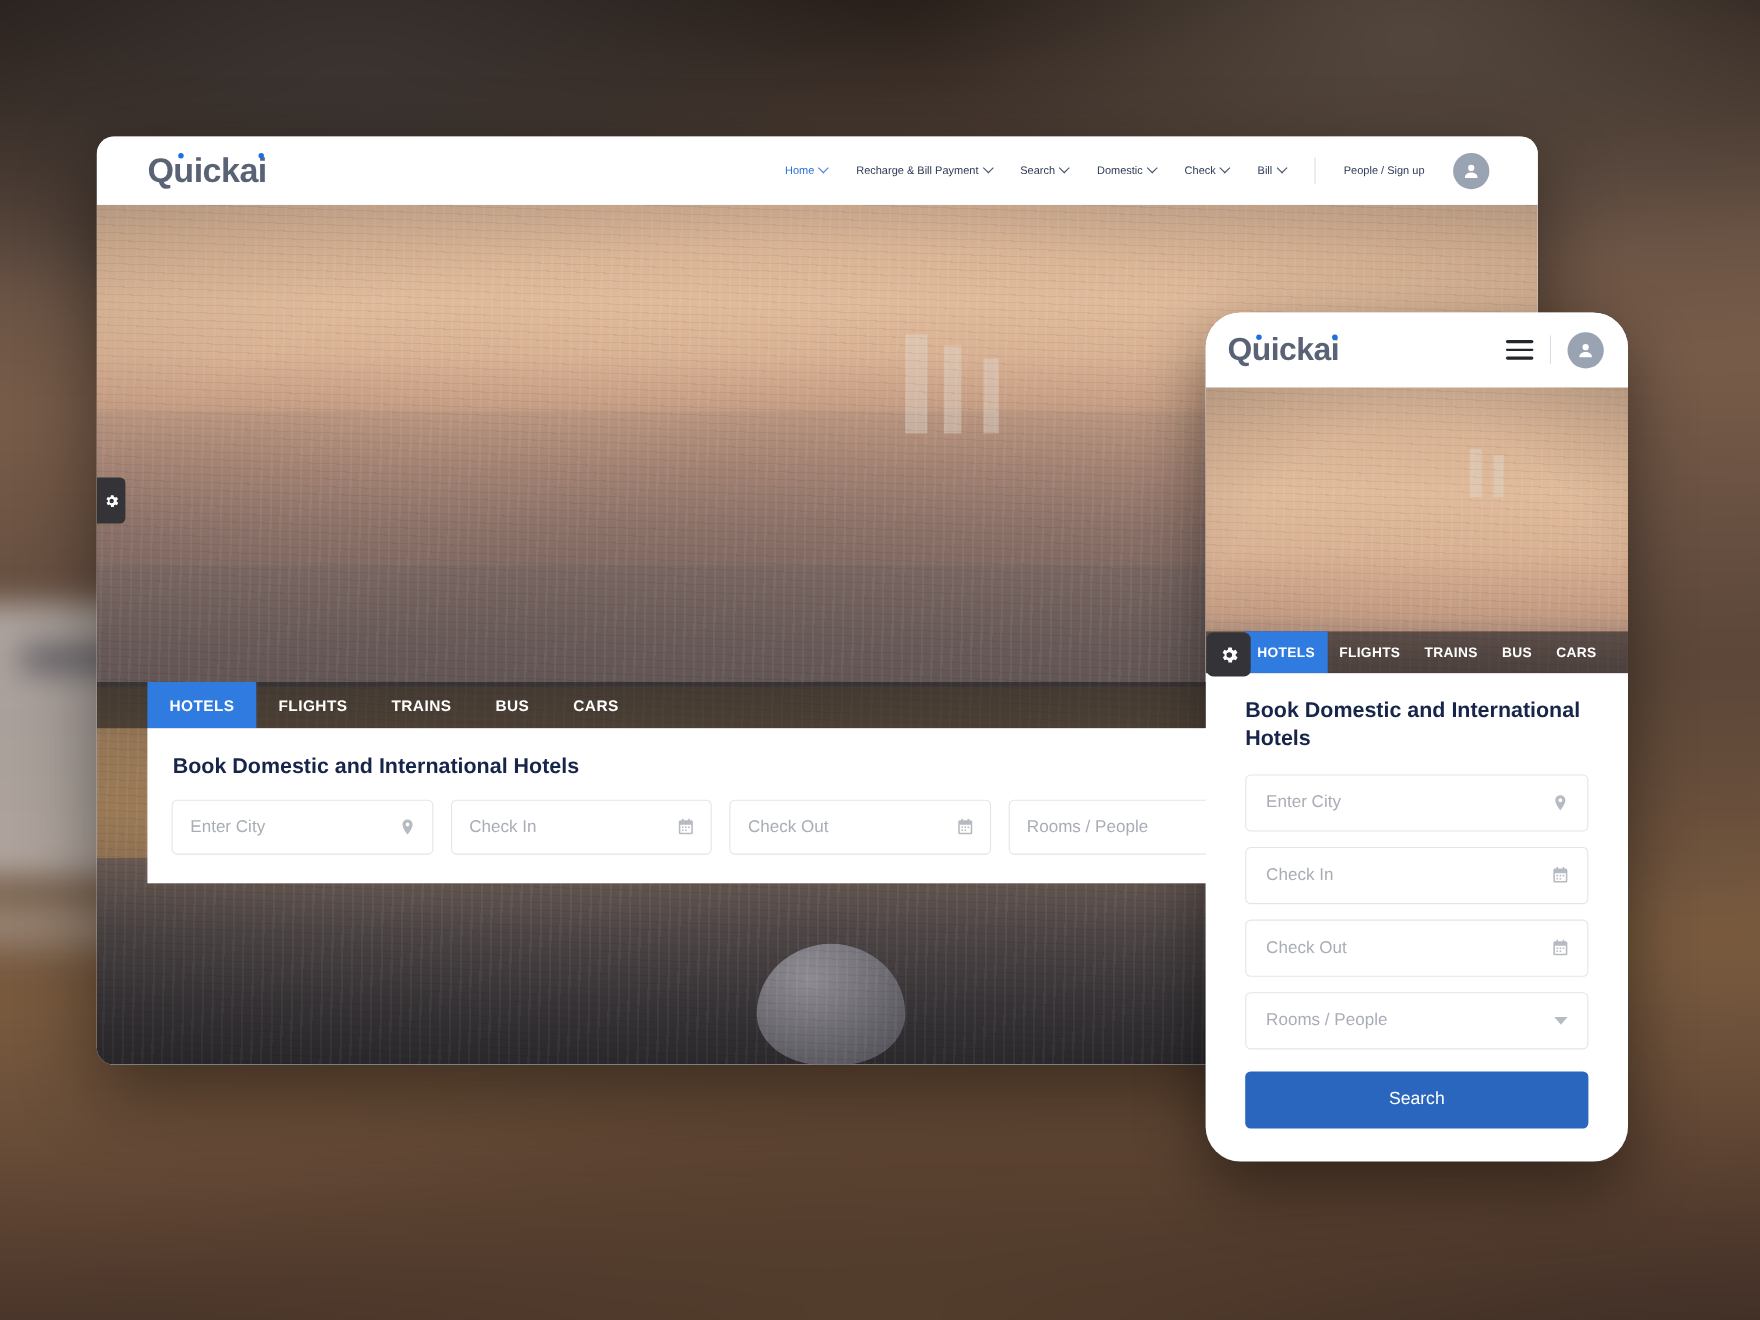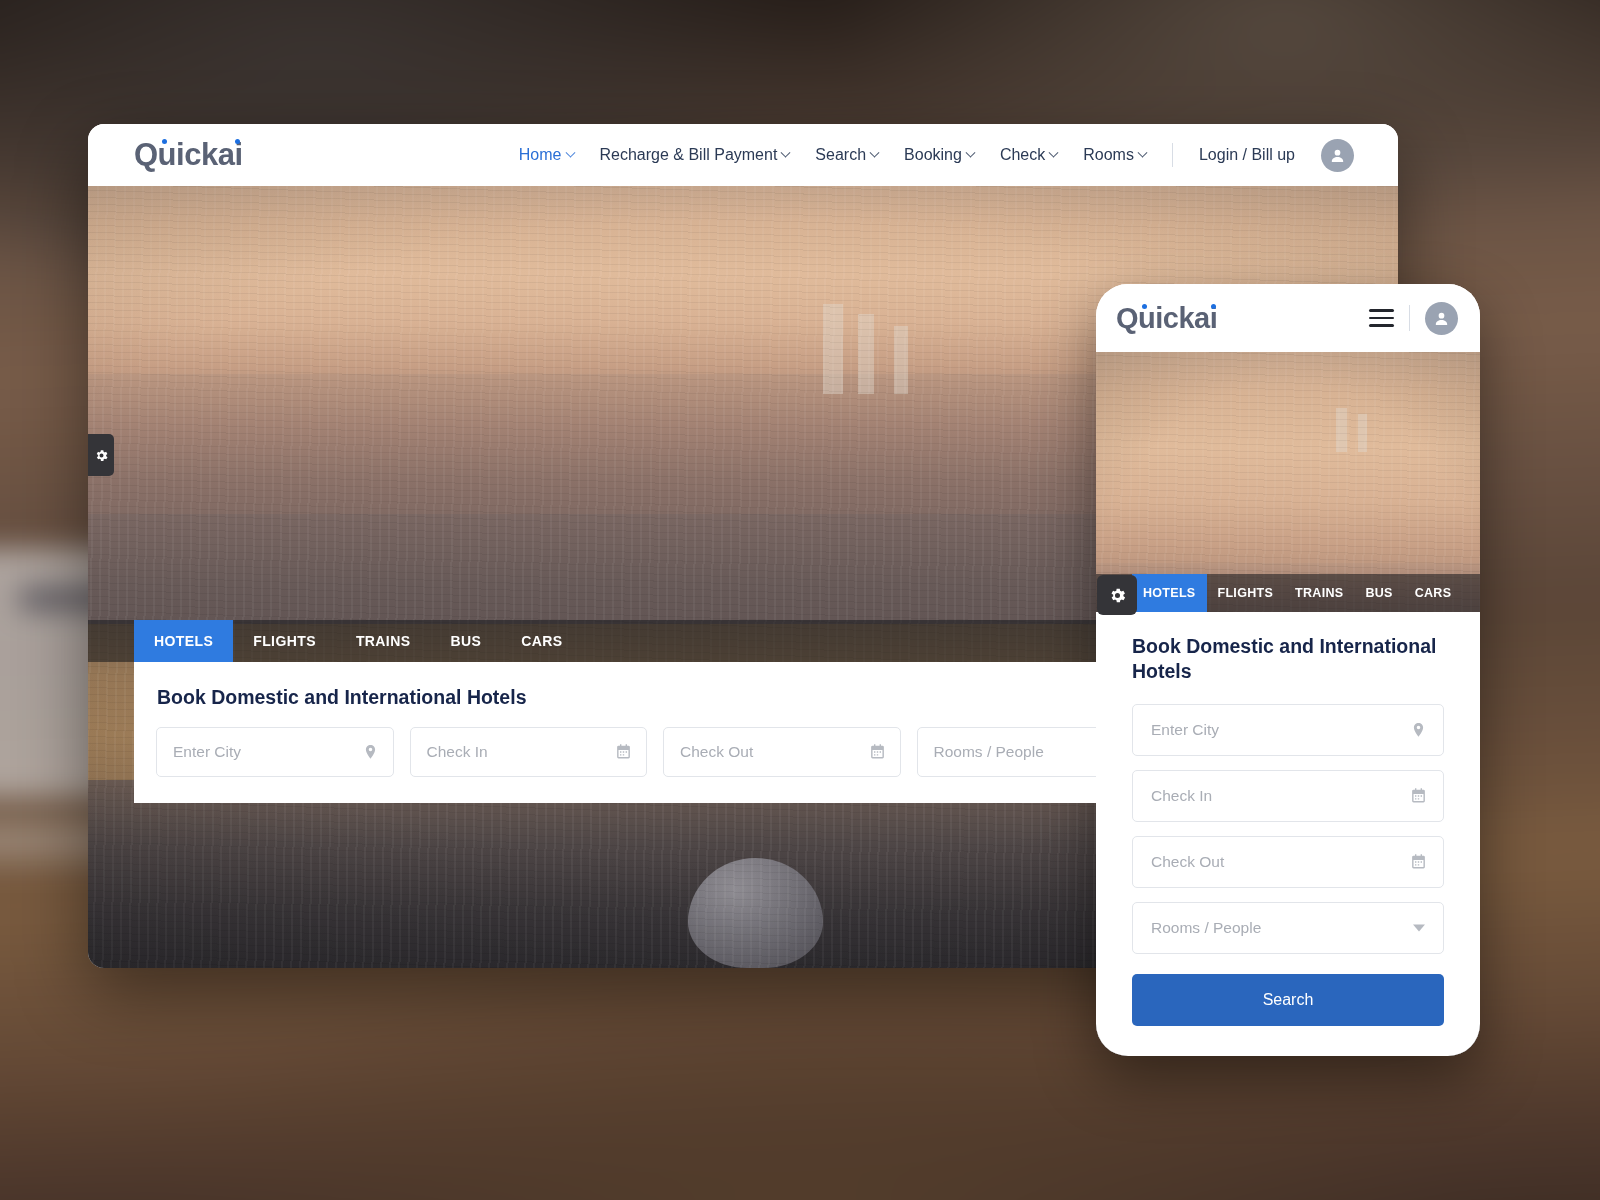--- a/index.html
+++ b/index.html
@@ -177,21 +177,21 @@
   .logo .dot.d1 { left: 28px;  top: 2px; }
   .logo .dot.d2 { left: 101px; top: 2px; }
 
   .nav {
     margin-left: auto;
     display: flex;
     align-items: center;
     gap: 26px;
   }
   .nav-item {
-    font-size: 16px;
+    font-size: 10px;
     color: #2b3a55;
     display: flex;
     align-items: center;
     gap: 5px;
     white-space: nowrap;
     cursor: pointer;
   }
   .nav-item.active { color: #2a6fd6; }
   .caret {
     display: inline-block;
@@ -516,34 +516,34 @@
         </div>
         <div class="nav-item">
           <span>Recharge &amp; Bill Payment</span>
           <span class="caret"></span>
         </div>
         <div class="nav-item">
           <span>Search</span>
           <span class="caret"></span>
         </div>
         <div class="nav-item">
-          <span>Booking</span>
+          <span>Domestic</span>
           <span class="caret"></span>
         </div>
         <div class="nav-item">
           <span>Check</span>
           <span class="caret"></span>
         </div>
         <div class="nav-item">
-          <span>Rooms</span>
+          <span>Bill</span>
           <span class="caret"></span>
         </div>
         <div class="nav-divider"></div>
         <div class="nav-item">
-          <span>Login / Bill up</span>
+          <span>People / Sign up</span>
         </div>
         <div class="avatar">
           <svg viewBox="0 0 24 24">
             <circle cx="12" cy="8" r="4"></circle>
             <path d="M12 14c-4.4 0-8 2.6-8 5.8V21h16v-1.2c0-3.2-3.6-5.8-8-5.8z"></path>
           </svg>
         </div>
       </nav>
     </div>
 

